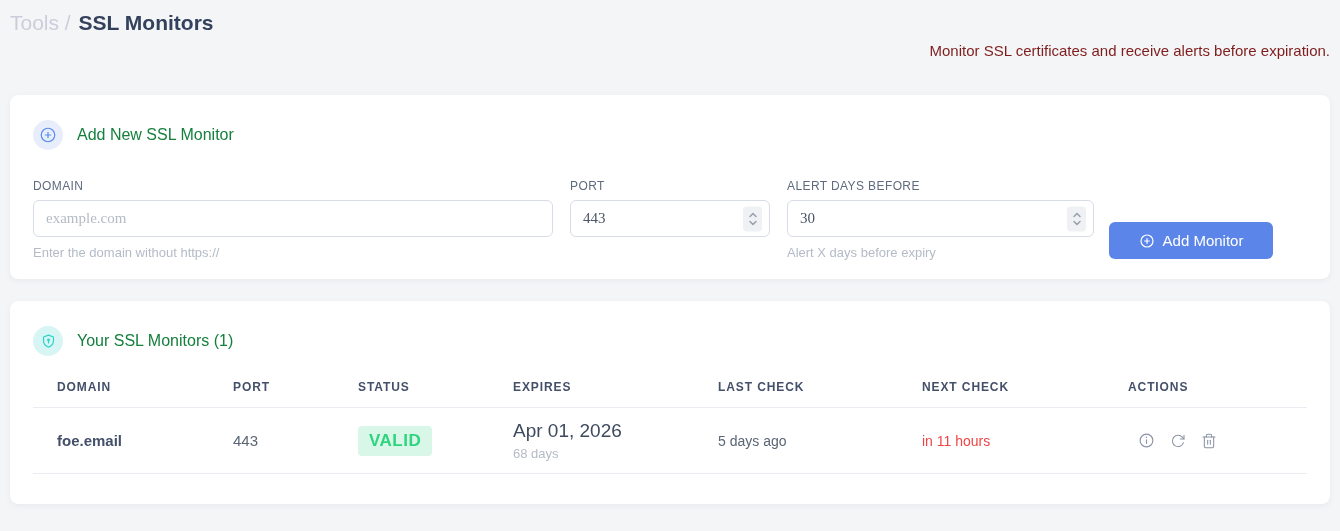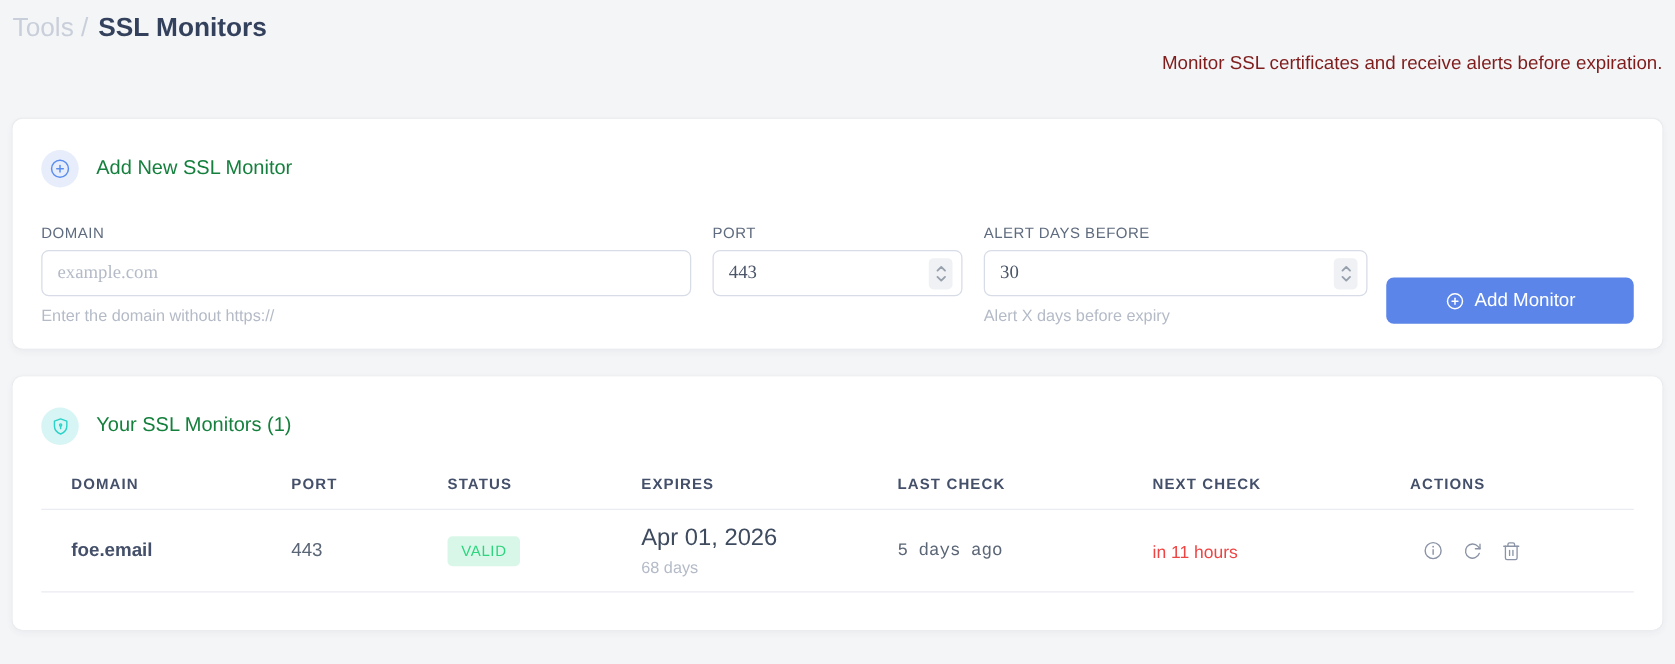--- a/index.html
+++ b/index.html
@@ -60,21 +60,21 @@
   .stepper {
     position: absolute; right: 8px; top: 50%; transform: translateY(-50%);
     width: 19px; height: 25px; border-radius: 4px;
     background: #eff1f4; display: flex; align-items: center; justify-content: center;
     cursor: pointer; color: #97a0ad;
   }
   .helper { margin-top: 8px; font-size: 13px; color: #b4bbc7; }
 
   .btn-primary {
     margin-left: 15px; margin-top: 43px;
-    width: 198px; height: 37px;
+    width: 164px; height: 37px;
     background: #5b85e8; border: none; border-radius: 6px;
     color: #ffffff; font-size: 15px; font-family: "Liberation Sans", sans-serif;
     display: flex; align-items: center; justify-content: center; gap: 8px;
     cursor: pointer;
   }
 
   
   .table { margin-top: 24px; }
   .t-head, .t-row {
     display: grid;
@@ -85,26 +85,26 @@
   .th {
     font-size: 12px; font-weight: 700; color: #44506a;
     letter-spacing: 0.9px; padding-bottom: 13px;
   }
   .th:first-child, .td:first-child { padding-left: 24px; }
   .t-row { height: 66px; border-bottom: 1px solid #e9ecf1; }
   .td { font-size: 15px; color: #5a6575; }
   .td-domain { font-weight: 700; color: #44506a; }
   .badge {
     display: inline-block; background: #d9f7e8; color: #2ed47e;
-    font-size: 12px; font-weight: 400; letter-spacing: 0.5px;
+    font-size: 17px; font-weight: 700; letter-spacing: 0.5px;
     padding: 5px 11px; border-radius: 4px;
   }
   .expires-date { font-size: 19px; color: #3e4b5f; }
   .expires-days { font-size: 13px; color: #b4bbc7; margin-top: 4px; }
-  .td-last { font-size: 14px; font-family: Liberation Mono, monospace; }
+  .td-last { font-size: 14px; }
   .td-next { font-size: 14px; color: #ef4444; cursor: pointer; }
   .actions { display: flex; align-items: center; gap: 15px; padding-left: 10px; }
   .action-btn {
     background: none; border: none; padding: 0; cursor: pointer;
     color: #8b94a6; display: flex; align-items: center;
   }
   svg { display: block; }
 </style>
 </head>
 <body>

